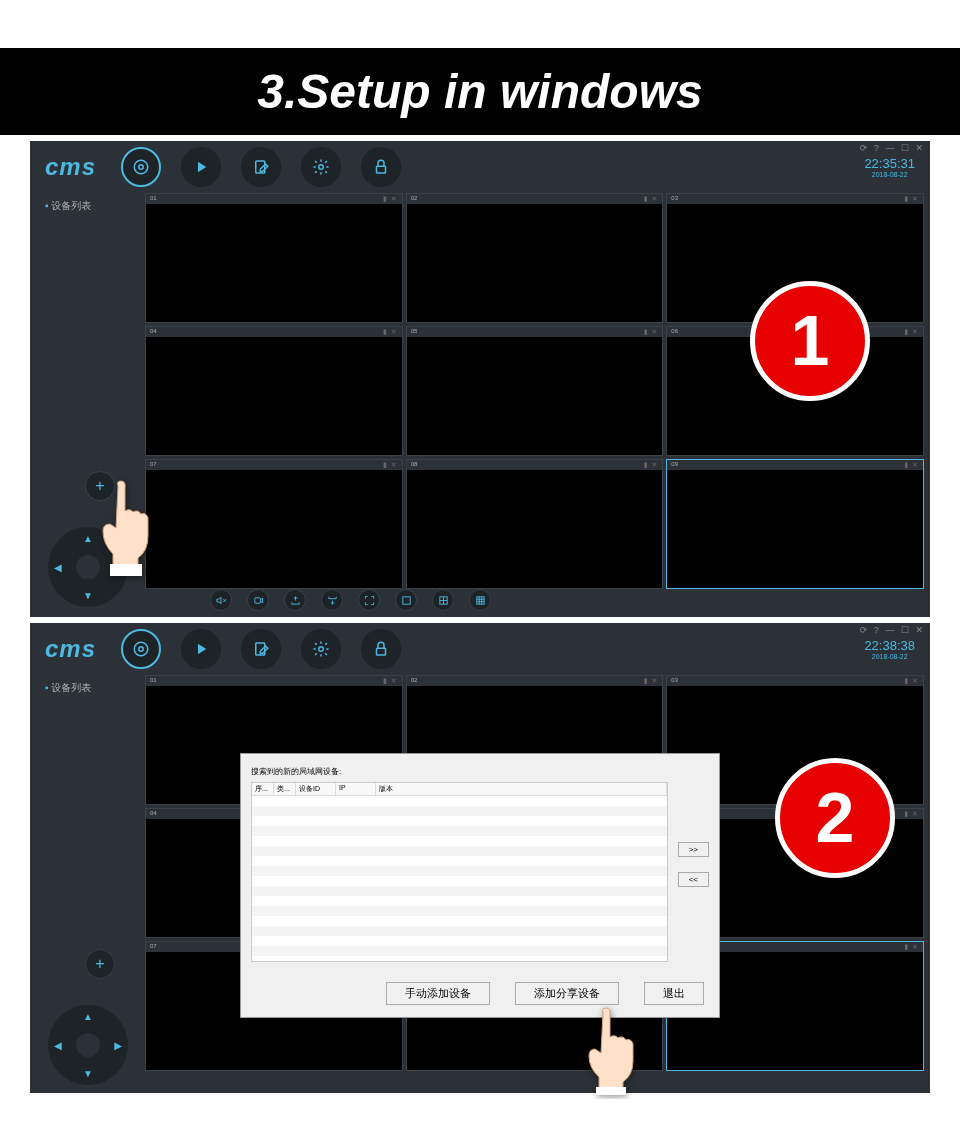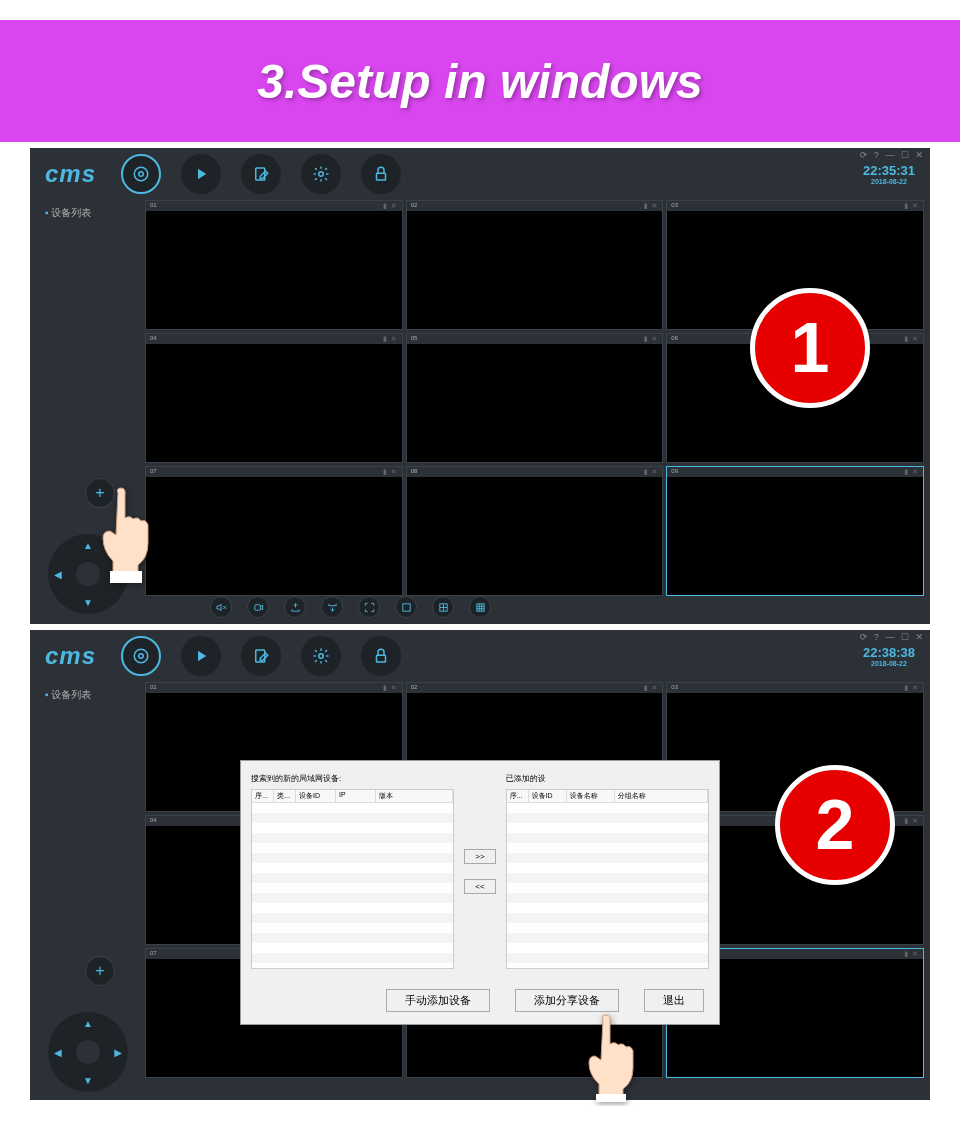--- a/index.html
+++ b/index.html
@@ -1,25 +1,25 @@
 <!DOCTYPE html>
 <html><head>
 <meta charset="utf-8">
 <style>
 * { margin: 0; padding: 0; box-sizing: border-box; }
 body { background: #fff; font-family: Arial, sans-serif; width: 960px; }
-.banner { background: #d946ef; height: 122px; margin-top: 20px; display: flex; align-items: center; justify-content: center; }
+.banner { background: #000000; height: 87px; margin-top: 48px; display: flex; align-items: center; justify-content: center; }
 .banner h1 { color: #fff; font-size: 48px; font-weight: bold; font-style: italic; text-shadow: 2px 2px 4px rgba(0,0,0,0.3); }
 .app-window { background: #2b3137; margin: 6px 30px; position: relative; }
 .app-header { height: 52px; display: flex; align-items: center; padding: 0 15px; justify-content: center; }
 .logo { color: #4db8e0; font-size: 24px; font-weight: bold; font-style: italic; letter-spacing: 1px; margin-right: 25px; }
 .nav-btn { width: 40px; height: 40px; border-radius: 50%; background: #1e2328; margin-right: 20px; display: flex; align-items: center; justify-content: center; cursor: pointer; }
 .nav-btn.active { border: 2px solid #4db8e0; }
 .nav-btn svg { width: 18px; height: 18px; }
-.clock { margin-left: auto; text-align: center; font-weight: bold; }
+.clock { margin-left: auto; text-align: center; }
 .clock .time { color: #4db8e0; font-size: 13px; }
 .clock .date { color: #4db8e0; font-size: 7px; }
 .win-controls { position: absolute; top: 2px; right: 5px; color: #888; font-size: 9px; letter-spacing: 2px; }
 .sidebar-label { position: absolute; top: 58px; left: 15px; color: #b0b0b0; font-size: 10px; }
 .sidebar-label::before { content: "▪ "; color: #4db8e0; }
 .add-btn { position: absolute; width: 30px; height: 30px; border-radius: 50%; background: #1e2328; display: flex; align-items: center; justify-content: center; color: #4db8e0; font-size: 16px; cursor: pointer; border: 1px solid #3a4248; }
 .dpad { position: absolute; width: 80px; height: 80px; border-radius: 50%; background: #1e2328; }
 .dpad .arrow { position: absolute; color: #4db8e0; font-size: 10px; }
 .dpad .up { top: 6px; left: 50%; transform: translateX(-50%); }
 .dpad .down { bottom: 6px; left: 50%; transform: translateX(-50%); }
@@ -343,32 +343,20 @@
             <span style="width:40px">IP</span>
             <span style="flex:1">版本</span>
           </div>
           <div class="dialog-rows"></div>
         </div>
       </div>
       <div class="dialog-mid">
         <button>&gt;&gt;</button>
         <button>&lt;&lt;</button>
       </div>
-      <div class="dialog-panel">
-        <div class="dialog-panel-label">已添加的设</div>
-        <div class="dialog-table">
-          <div class="dialog-th">
-            <span style="width:22px">序...</span>
-            <span style="width:38px">设备ID</span>
-            <span style="width:48px">设备名称</span>
-            <span style="flex:1">分组名称</span>
-          </div>
-          <div class="dialog-rows"></div>
-        </div>
-      </div>
     </div>
     <div class="dialog-footer">
       <button>手动添加设备</button>
       <button>添加分享设备</button>
       <button>退出</button>
     </div>
   </div>
 
   <div class="badge" style="top:135px; right:35px;">2</div>
   <div class="hand" style="top:382px; left:545px;">

